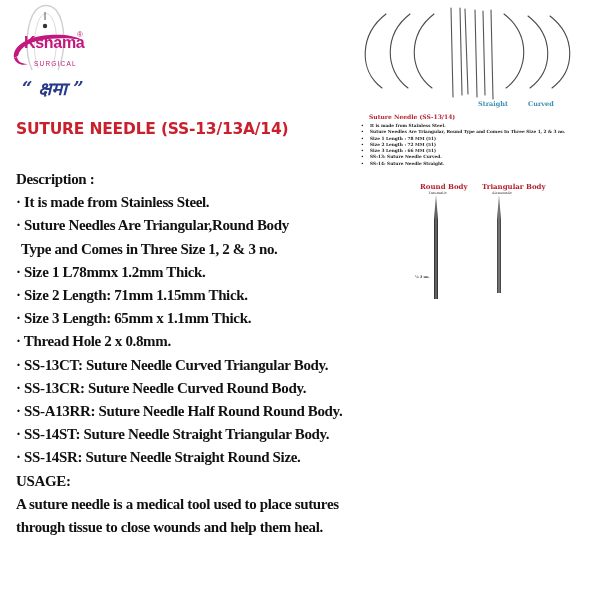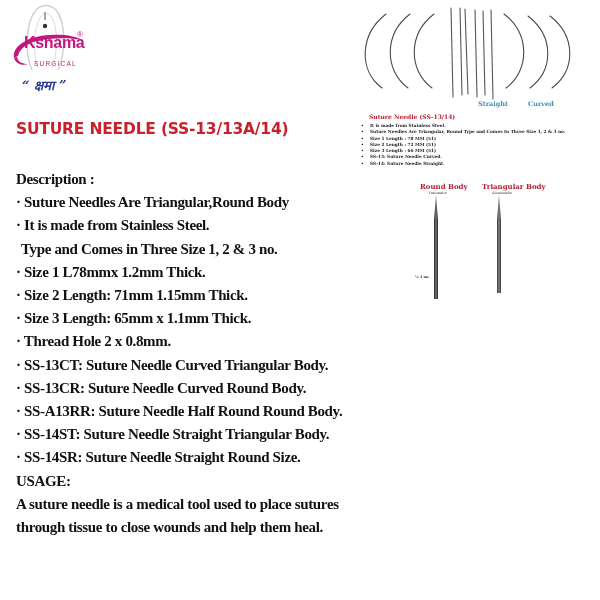--- a/index.html
+++ b/index.html
@@ -20,21 +20,21 @@
     .logo-sub {
       position: absolute; left: 32px; top: 58px;
       font-family: "Liberation Sans", sans-serif; font-size: 6.5px;
       color: #c2187e; letter-spacing: 1.2px;
     }
     .logo-reg {
       position: absolute; left: 75px; top: 28px; font-size: 8px; color: #c2187e;
       font-family: "Liberation Sans", sans-serif;
     }
     .logo-tag {
-      position: absolute; left: 20px; top: 74px; font-size: 13px; color: #2a3a8a;
+      position: absolute; left: 20px; top: 74px; font-size: 18px; color: #2a3a8a;
       font-family: "DejaVu Serif", serif; font-weight: bold; font-style: italic; text-align: right;
     }
 
     
     .product-img { position: absolute; left: 350px; top: 0; width: 250px; height: 115px; }
     .lbl-straight, .lbl-curved {
       position: absolute; top: 100px; font-family: "DejaVu Serif", serif;
       font-size: 6.5px; font-weight: bold; color: #3a8fb5; margin-left: 28px;
     }
     .lbl-straight { left: 450px; }
@@ -163,22 +163,22 @@
       </linearGradient>
     </defs>
     <path d="M6 0 L8 25 L8 98 L4 98 L4 25 Z" fill="url(#ng2)"></path>
   </svg>
   <span class="scale-lbl">⅛ 3 nn.</span>
 
   <div class="title">SUTURE NEEDLE (SS-13/13A/14)</div>
 
   <div class="content">
     <div class="line">Description :</div>
+    <div class="line">· It is made from Stainless Steel.</div>
     <div class="line">· Suture Needles Are Triangular,Round Body</div>
-    <div class="line">· It is made from Stainless Steel.</div>
     <div class="line indent"> Type and Comes in Three Size 1, 2 &amp; 3 no.</div>
     <div class="line">· Size 1 L78mmx 1.2mm Thick.</div>
     <div class="line">· Size 2 Length: 71mm 1.15mm Thick.</div>
     <div class="line">· Size 3 Length: 65mm x 1.1mm Thick.</div>
     <div class="line">· Thread Hole 2 x 0.8mm.</div>
     <div class="line">· SS-13CT: Suture Needle Curved Triangular Body.</div>
     <div class="line">· SS-13CR: Suture Needle Curved Round Body.</div>
     <div class="line">· SS-A13RR: Suture Needle Half Round Round Body.</div>
     <div class="line">· SS-14ST: Suture Needle Straight Triangular Body.</div>
     <div class="line">· SS-14SR: Suture Needle Straight Round Size.</div>

